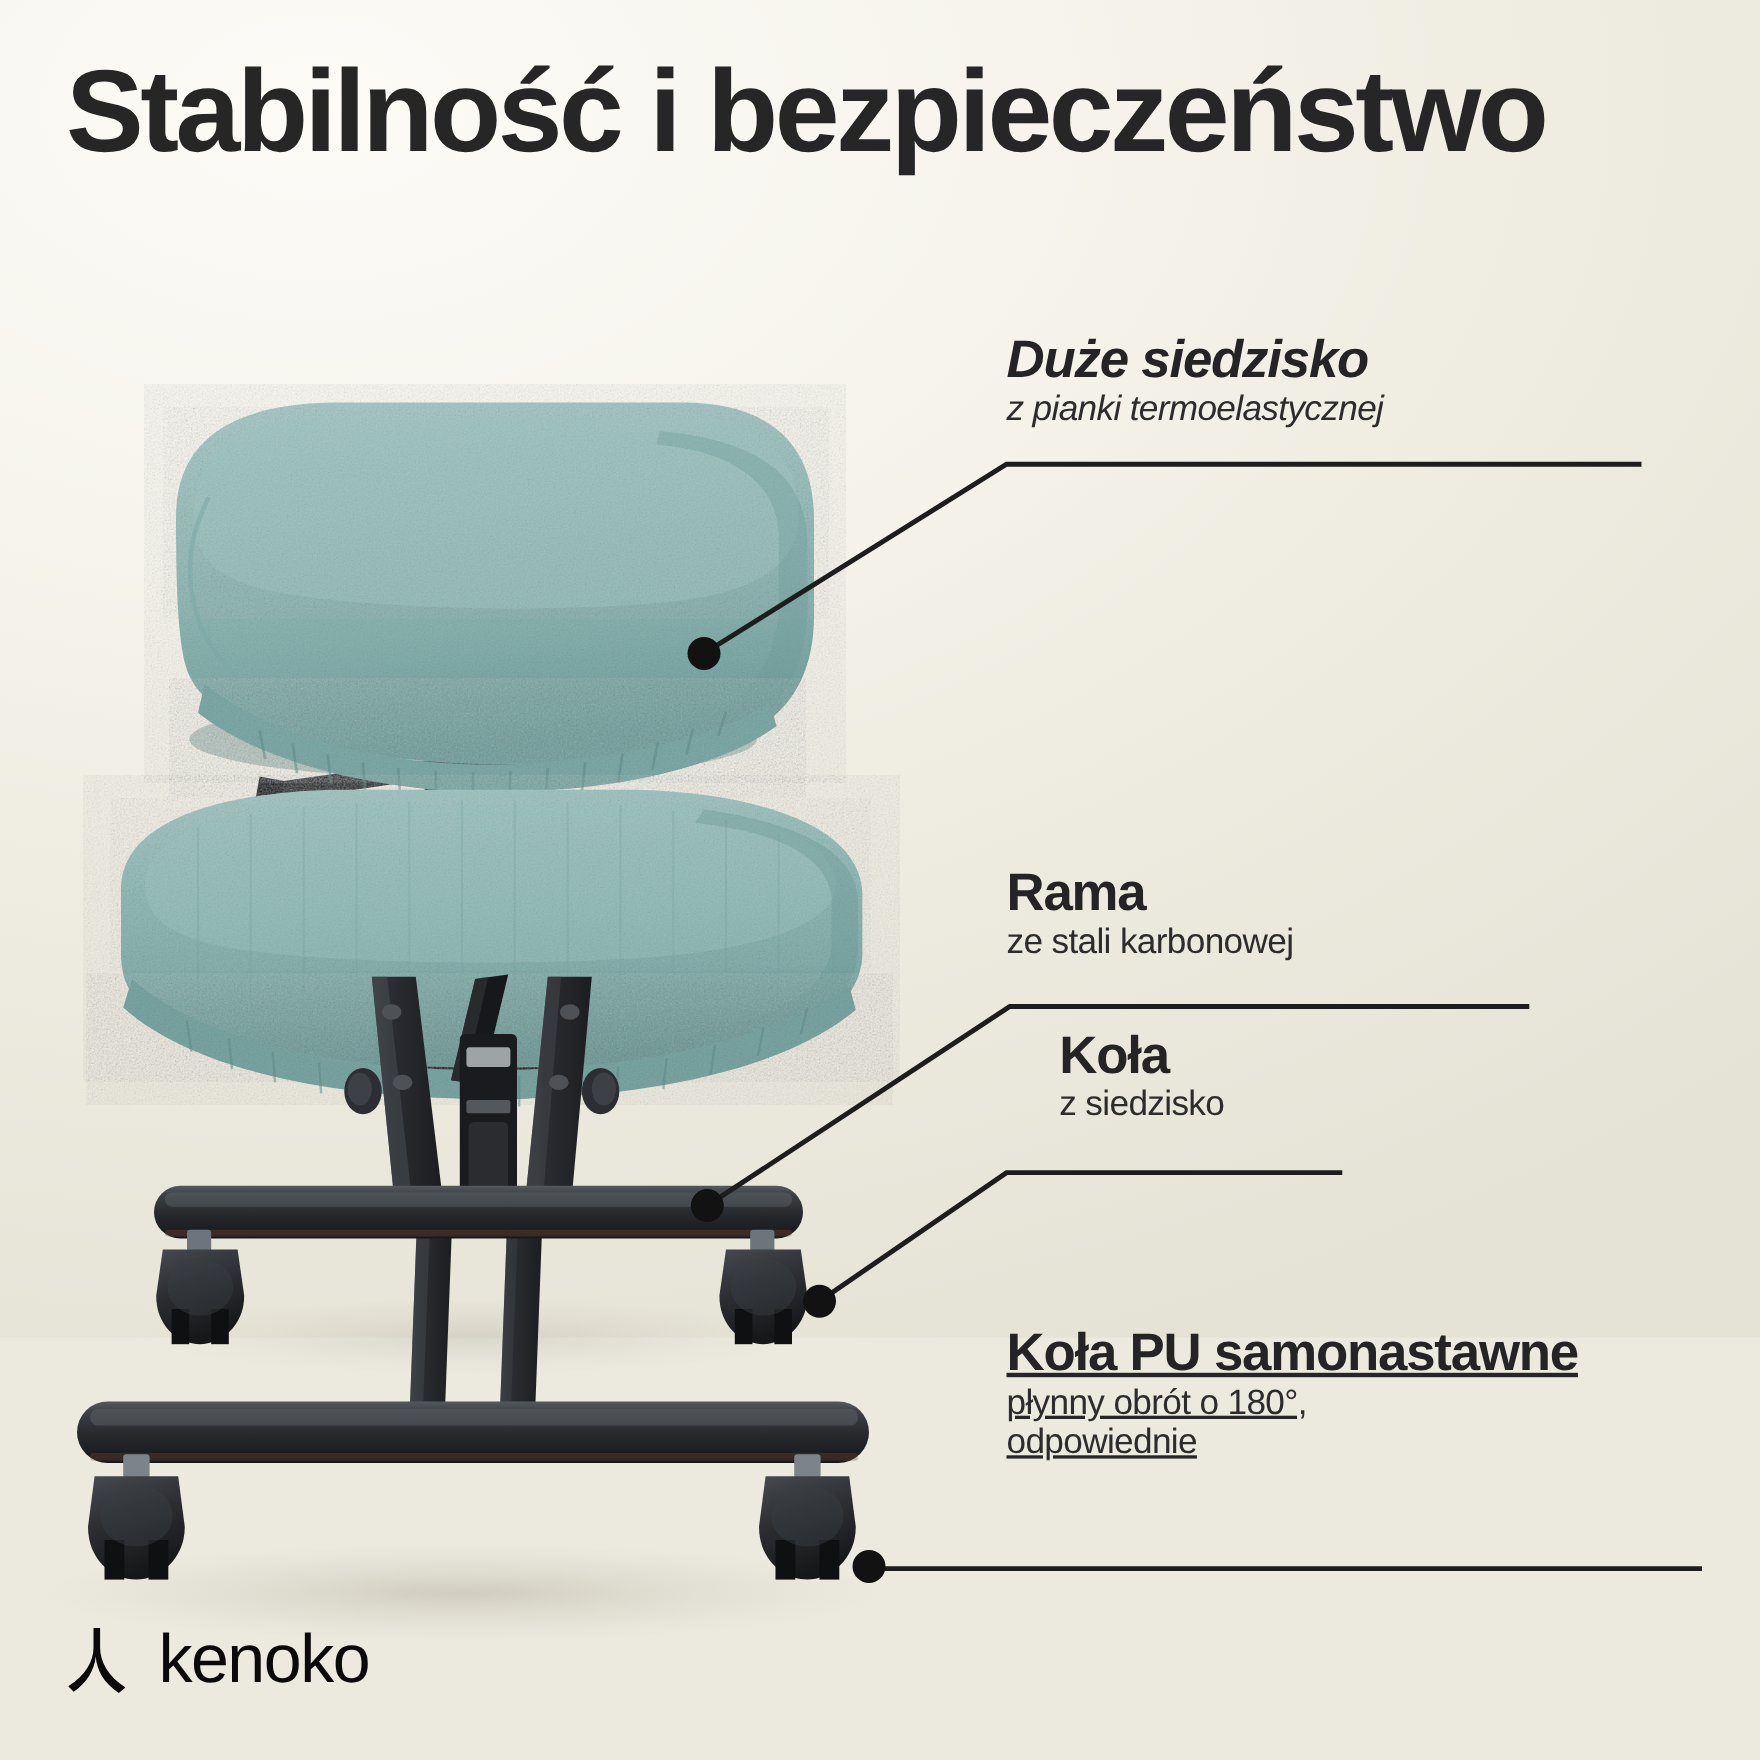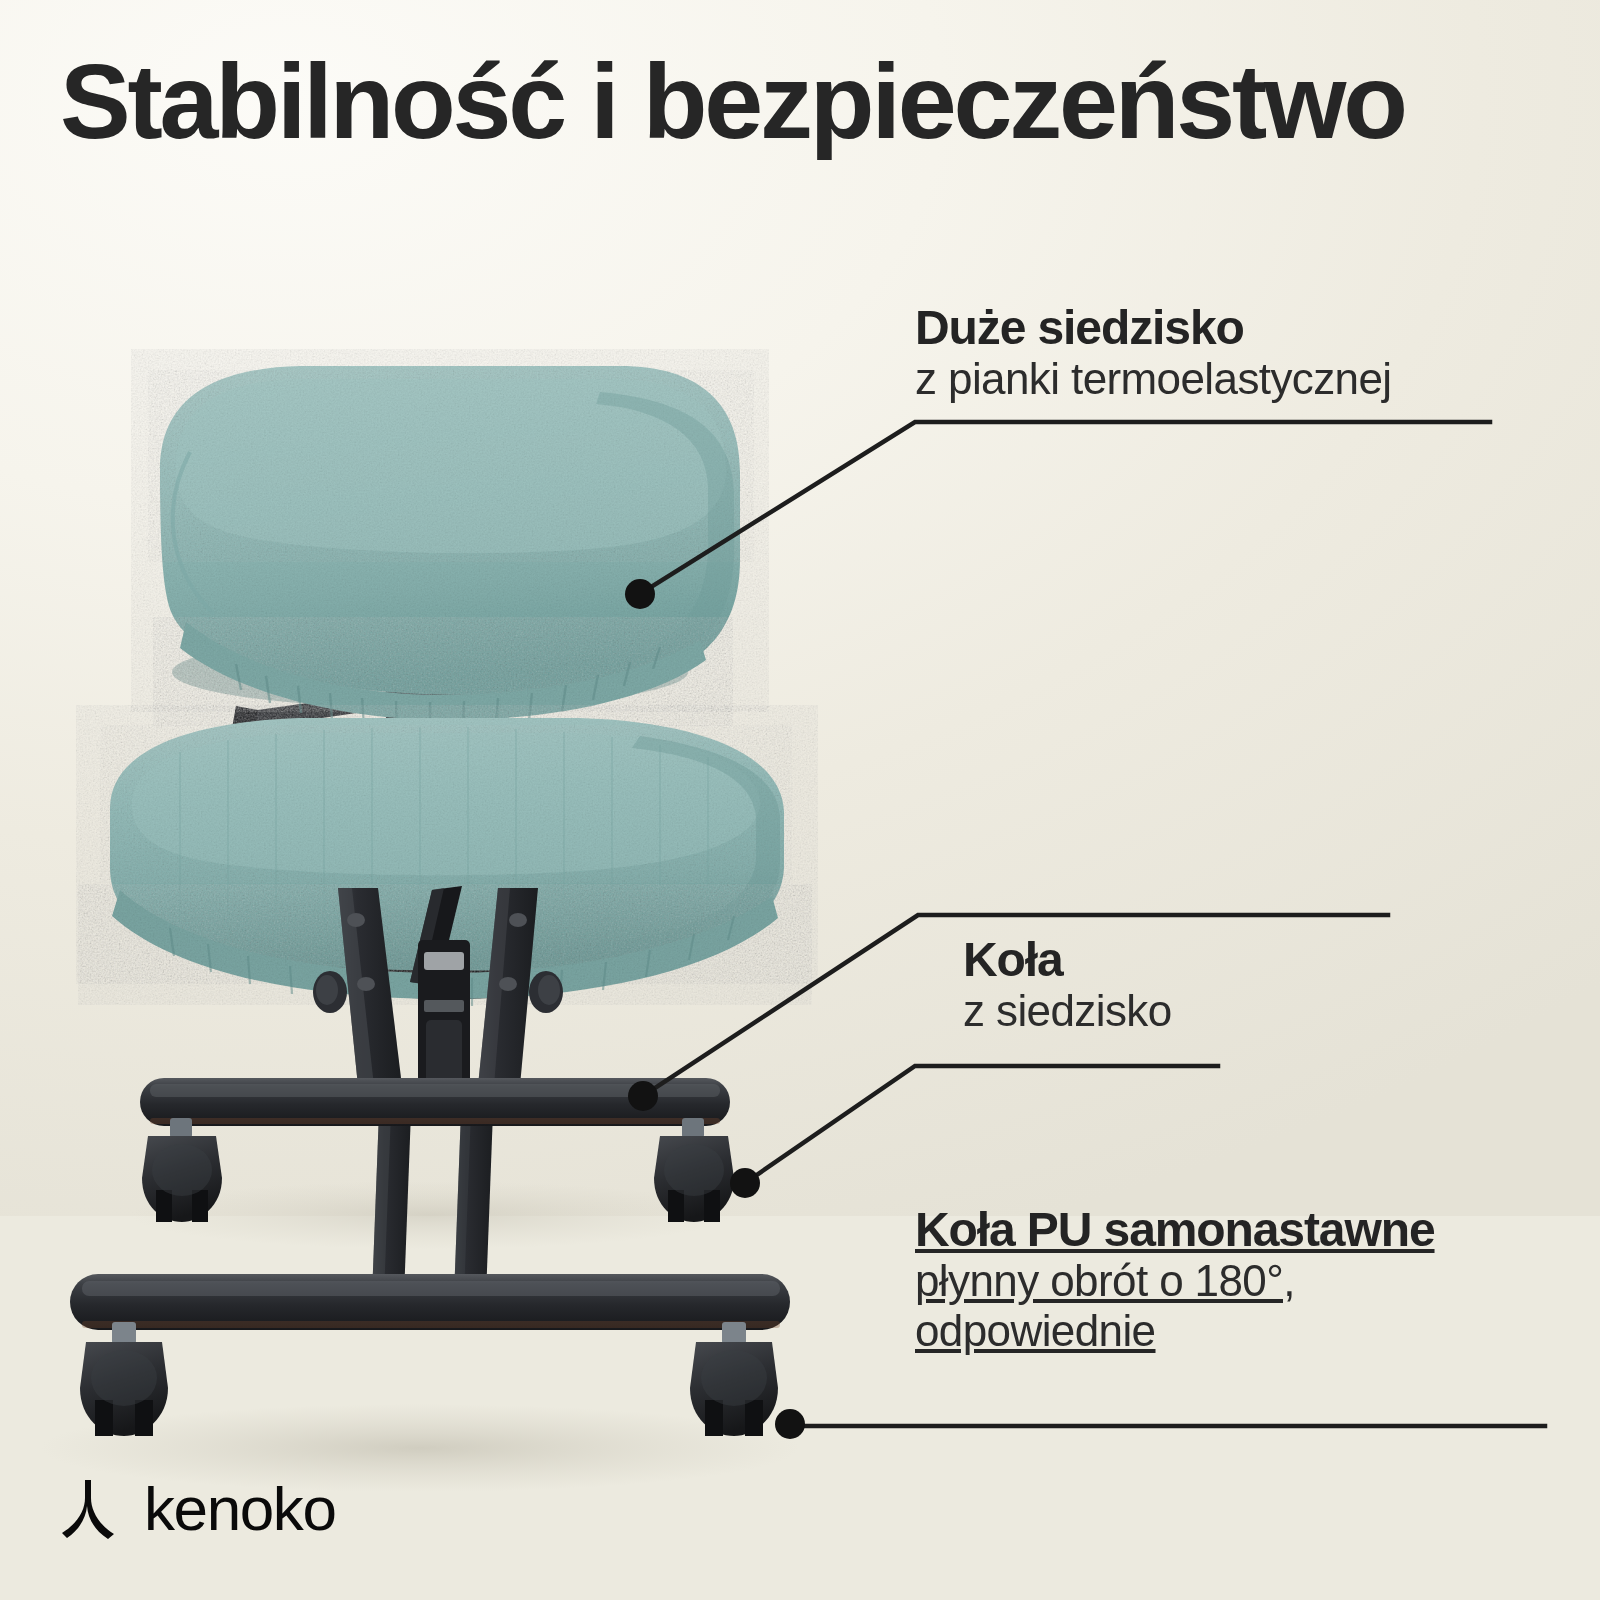--- a/index.html
+++ b/index.html
@@ -34,27 +34,27 @@
   .c-title {
     font-weight:700;
     font-size:48px;
     line-height:1.06;
     letter-spacing:-1.1px;
     color:#242424;
     white-space:nowrap;
   }
   .c-sub {
     font-weight:400;
-    font-size:44px;
+    font-size:32px;
     line-height:1.12;
     letter-spacing:-0.6px;
     color:#2c2c2c;
     white-space:nowrap;
   }
-  #callout-seat   { left:915px; top:303px; }
+  #callout-seat   { left:915px; top:303px;font-style:italic; }
   #callout-frame  { left:915px; top:787px; }
   #callout-wheels { left:963px; top:935px; }
   #callout-pu     { left:915px; top:1205px;text-decoration:underline; }
   #callout-pu .c-sub { line-height:1.14; }
 
   
   #logo {
     position:absolute;
     left:62px; top:1478px;
     display:flex; align-items:flex-end; gap:26px;
@@ -369,20 +369,24 @@
     </g>
   </svg>
 
   <h1 id="title">Stabilność i bezpieczeństwo</h1>
 
   <div class="callout" id="callout-seat">
     <div class="c-title">Duże siedzisko</div>
     <div class="c-sub">z pianki termoelastycznej</div>
   </div>
 
+  <div class="callout" id="callout-frame">
+    <div class="c-title">Rama</div>
+    <div class="c-sub">ze stali karbonowej</div>
+  </div>
 
   <div class="callout" id="callout-wheels">
     <div class="c-title">Koła</div>
     <div class="c-sub">z siedzisko</div>
   </div>
 
   <div class="callout" id="callout-pu">
     <div class="c-title">Koła PU samonastawne</div>
     <div class="c-sub">płynny obrót o 180°,</div>
     <div class="c-sub">odpowiednie</div>

